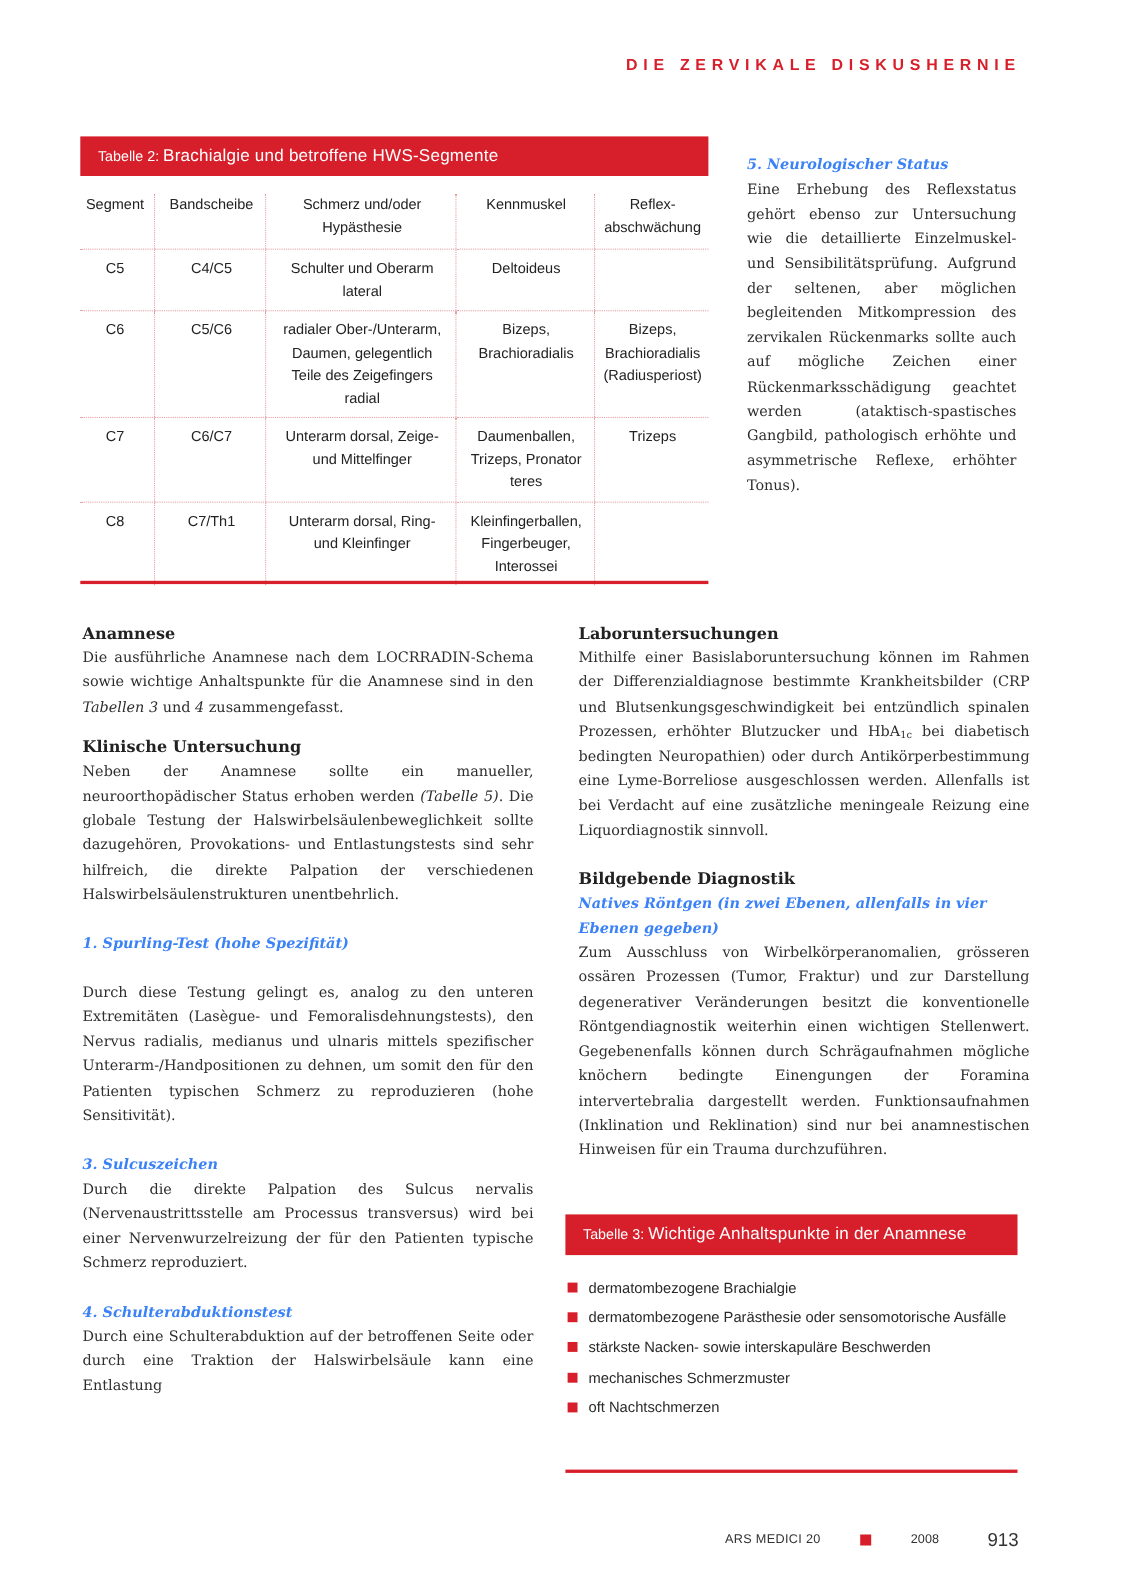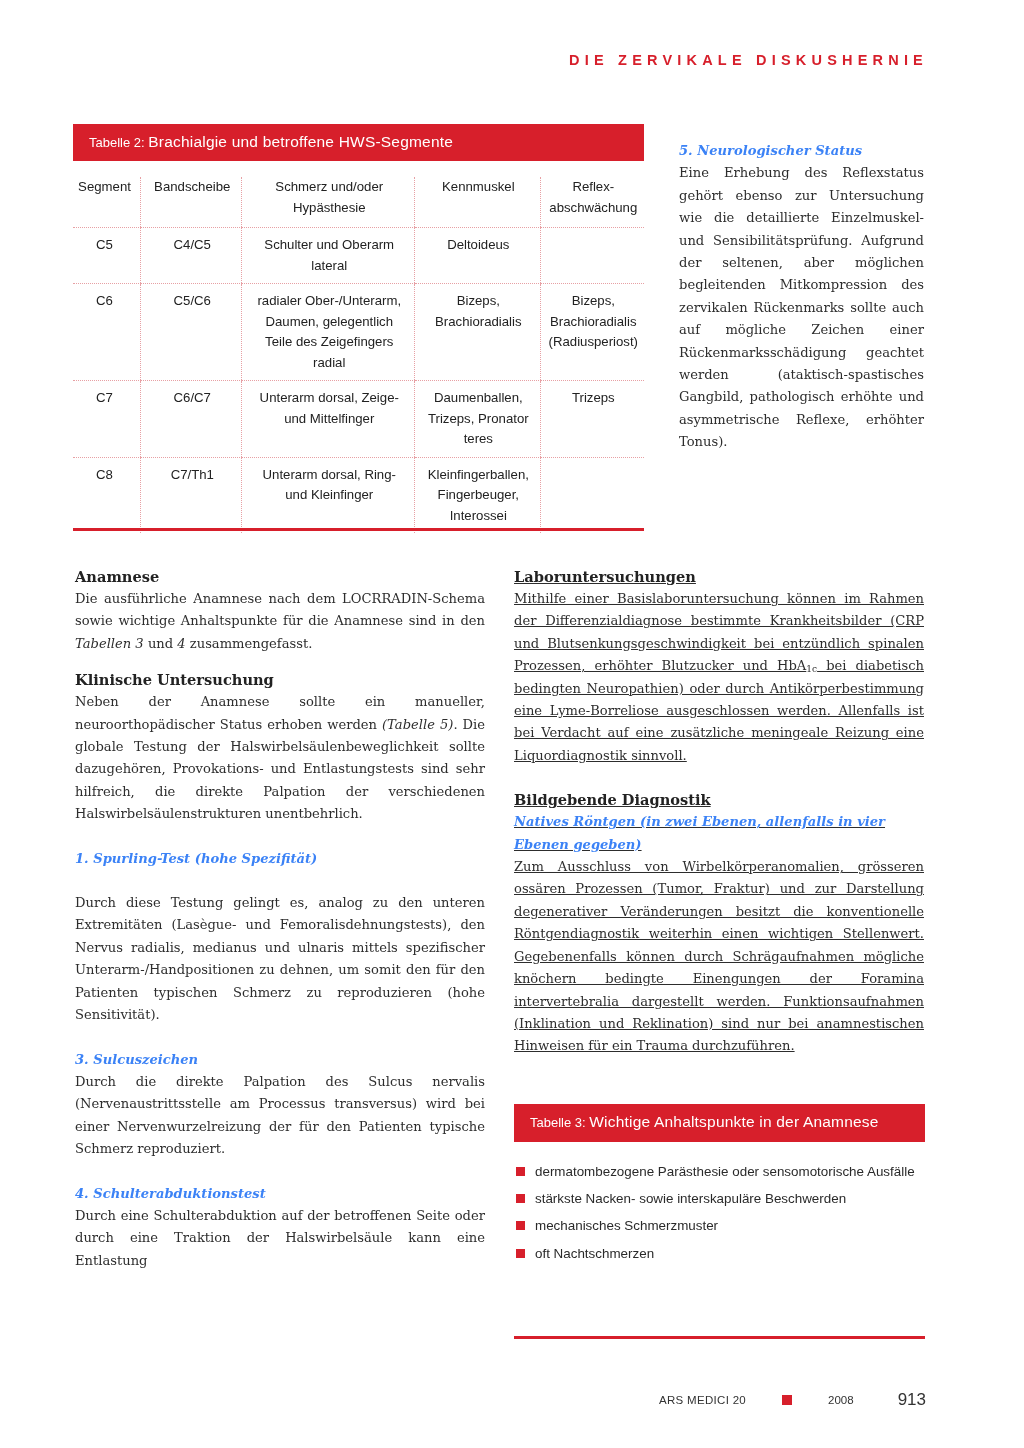--- a/index.html
+++ b/index.html
@@ -34,21 +34,21 @@
   
   .col { position: absolute; font-family: "DejaVu Serif", serif; font-size: 13.1px; line-height: 22.4px; color: #2d2d2d; text-align: justify; }
   .col p { margin: 0; }
   .col h2 { margin: 0; font-size: 14.6px; font-weight: bold; line-height: 22px; color: #222; }
   .col h3 { margin: 0; font-size: 13.1px; font-weight: bold; font-style: italic; line-height: 22.4px; color: #3b82f6; text-align: left; }
   .gap { height: 22px; }
   .gap-s { height: 14px; }
 
   .right-top { left: 679px; top: 118px; width: 245px; }
   .left-col { left: 75px; top: 566px; width: 410px; }
-  .right-col { left: 514px; top: 566px; width: 410px; text-decoration: underline; }
+  .right-col { left: 526px; top: 566px; width: 410px; }
   sub { font-size: 9px; vertical-align: -2px; line-height: 0; }
 
   
   .t3 { position: absolute; left: 514px; top: 1104px; width: 411px; }
   .t3 .box-title { padding: 7px 14px 8px 16px; line-height: 22px; }
   .t3 ul { list-style: none; margin: 16px 0 0 0; padding: 0; font-family: "Liberation Sans", sans-serif; font-size: 13.4px; color: #2a2a2a; }
   .t3 li { display: flex; align-items: center; height: 27.2px; }
   .t3 .sq { width: 9px; height: 9px; background: #d71f2b; margin: 0 10px 0 2px; flex: none; }
   .t3-rule { position: absolute; left: 514px; top: 1336px; width: 411px; height: 3px; background: #d71f2b; }
 
@@ -145,20 +145,24 @@
 </div>
 
 <div class="t3">
   <div class="box-title">
     <span class="lbl">Tabelle 3:</span>
     <span class="ttl">Wichtige Anhaltspunkte in der Anamnese</span>
   </div>
   <ul>
     <li>
         <span class="sq"></span>
+        <span>dermatombezogene Brachialgie</span>
+      </li>
+    <li>
+        <span class="sq"></span>
         <span>dermatombezogene Parästhesie oder sensomotorische Ausfälle</span>
       </li>
     <li>
         <span class="sq"></span>
         <span>stärkste Nacken- sowie interskapuläre Beschwerden</span>
       </li>
     <li>
         <span class="sq"></span>
         <span>mechanisches Schmerzmuster</span>
       </li>

